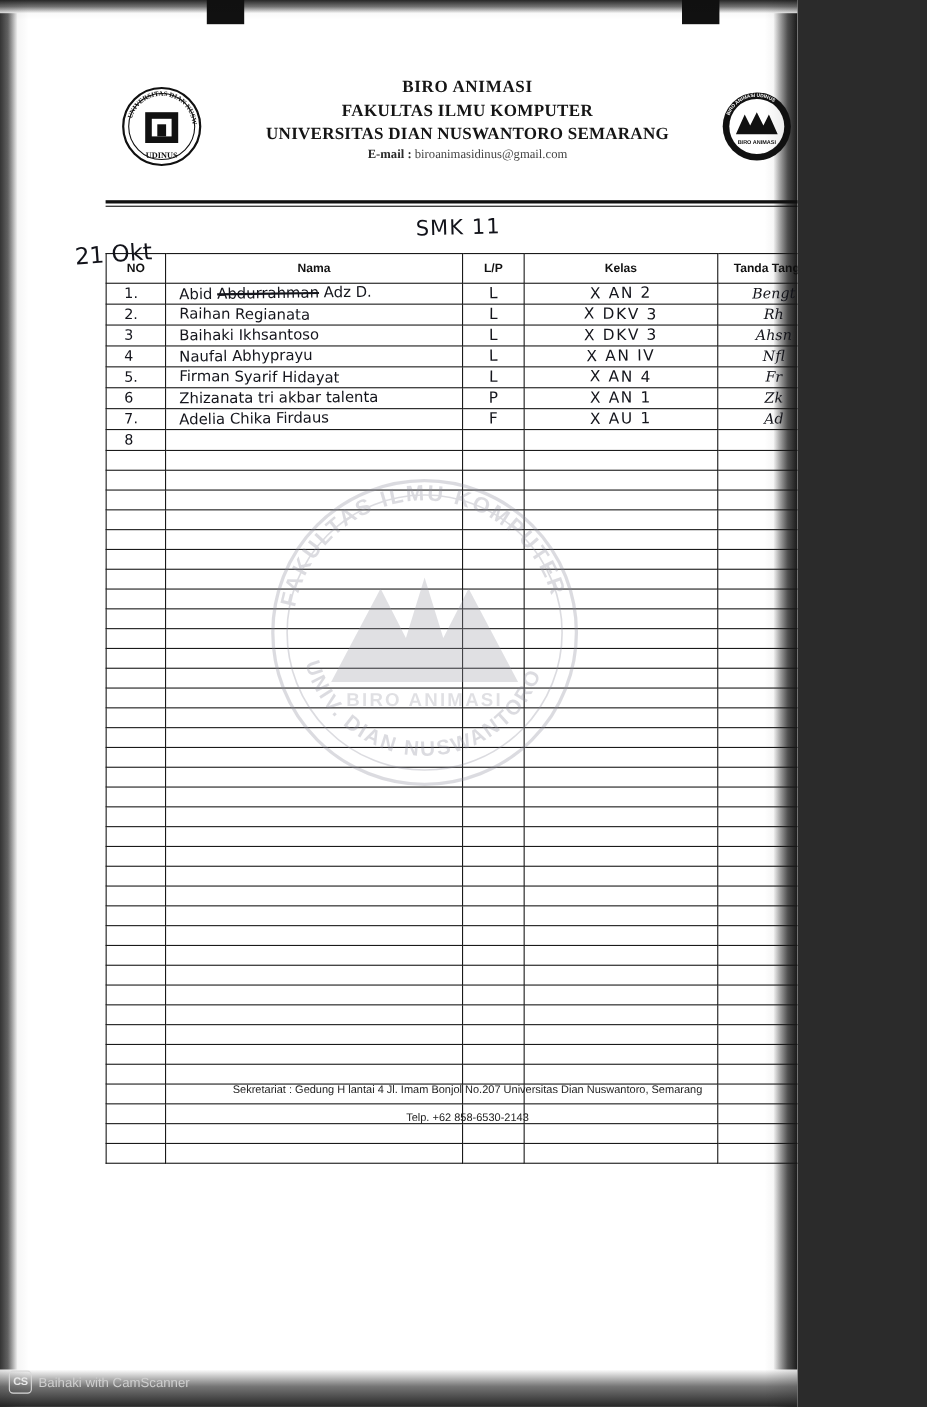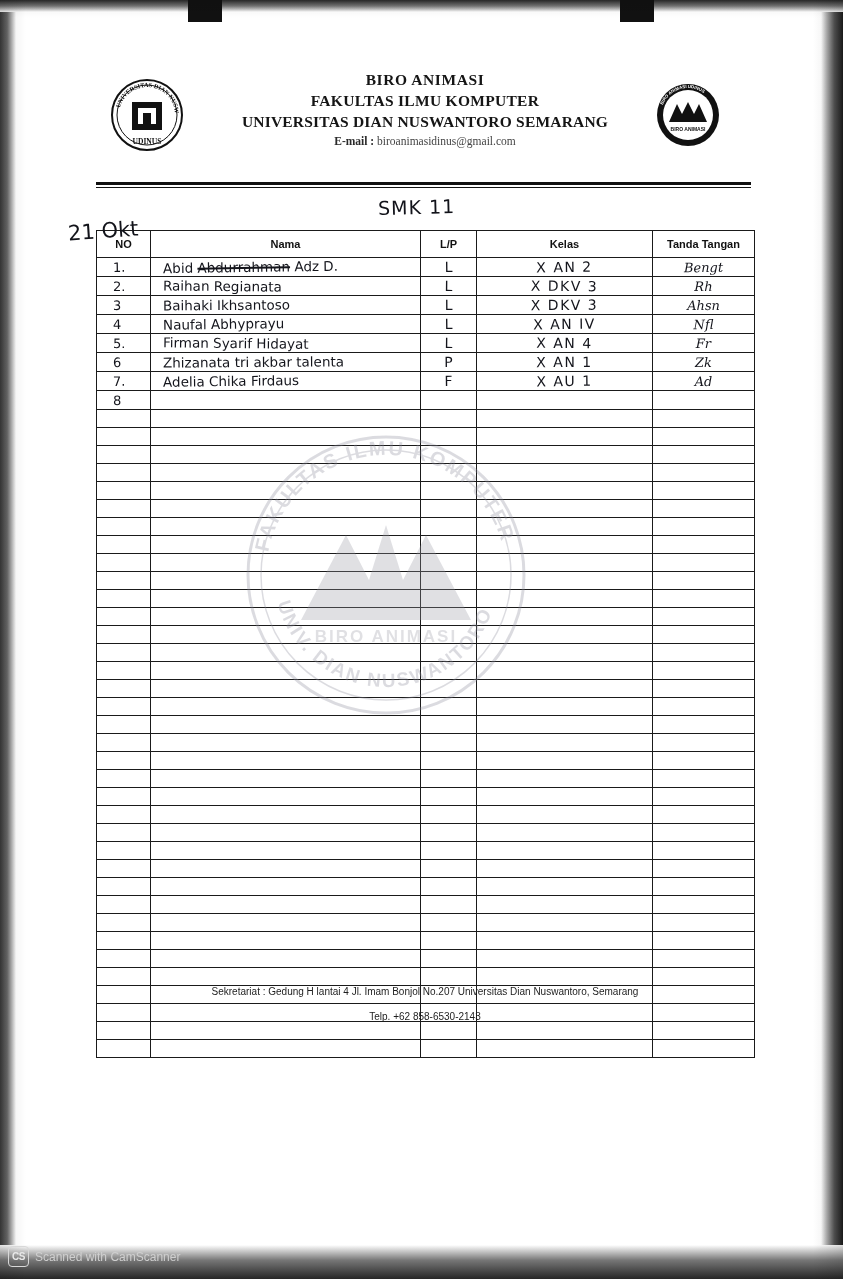--- a/index.html
+++ b/index.html
@@ -8,21 +8,21 @@
     background: #2b2b2b;
   }
   body {
     width: 843px;
     height: 1279px;
     font-family: "Liberation Serif", serif;
     overflow: hidden;
   }
   #page {
     position: relative;
-    width: 843px;
+    width: 725px;
     height: 1279px;
     background: #ffffff;
     overflow: hidden;
   }
   
   #page::before {
     content: "";
     position: absolute;
     inset: 0;
     background:
@@ -755,16 +755,16 @@
     </table>
   </div>
 
   <div class="footer">
     <div class="f-line1">Sekretariat : Gedung H lantai 4 Jl. Imam Bonjol No.207 Universitas Dian Nuswantoro, Semarang</div>
     <div class="f-line2">Telp. +62 858-6530-2143</div>
   </div>
 
   <div class="cs-badge">
     <div class="cs-mark">CS</div>
-    <div class="cs-text">Scanned with CamScanner</div>
+    <div class="cs-text">Baihaki with CamScanner</div>
   </div>
 
 </div>
 
 </body></html>

